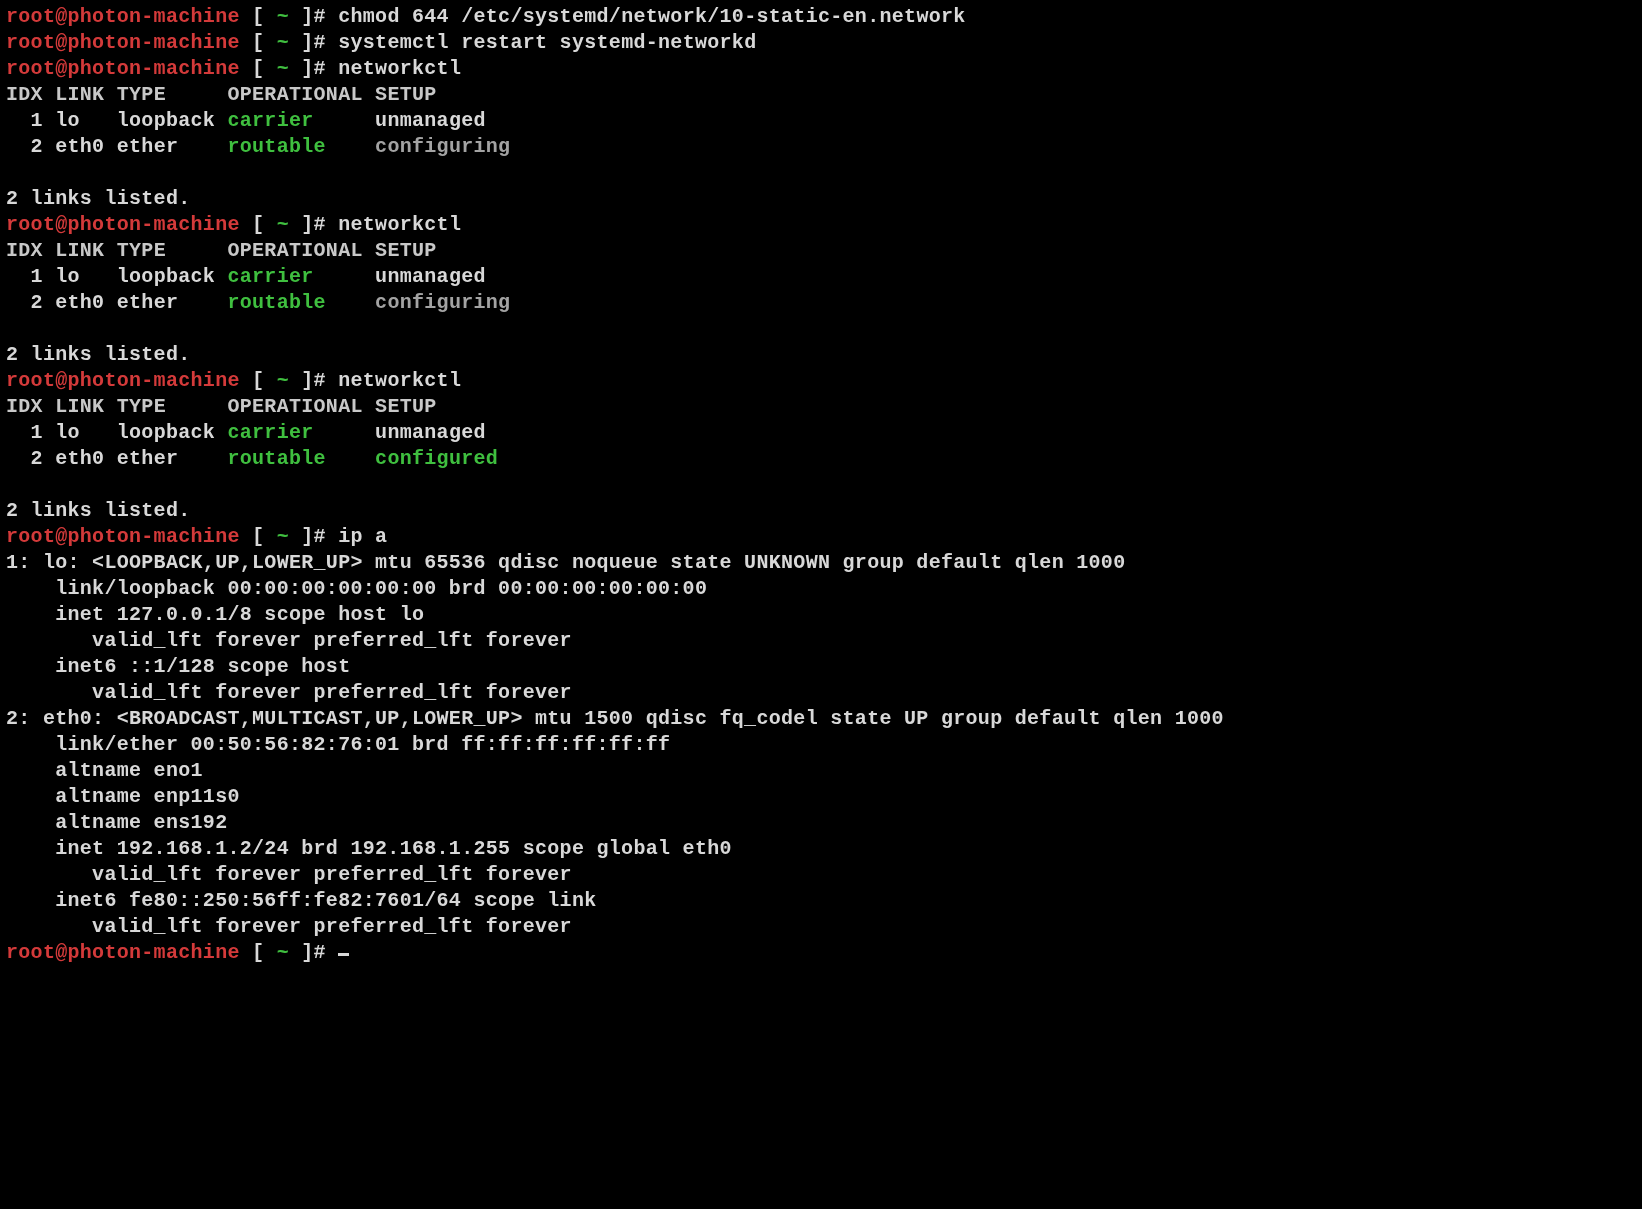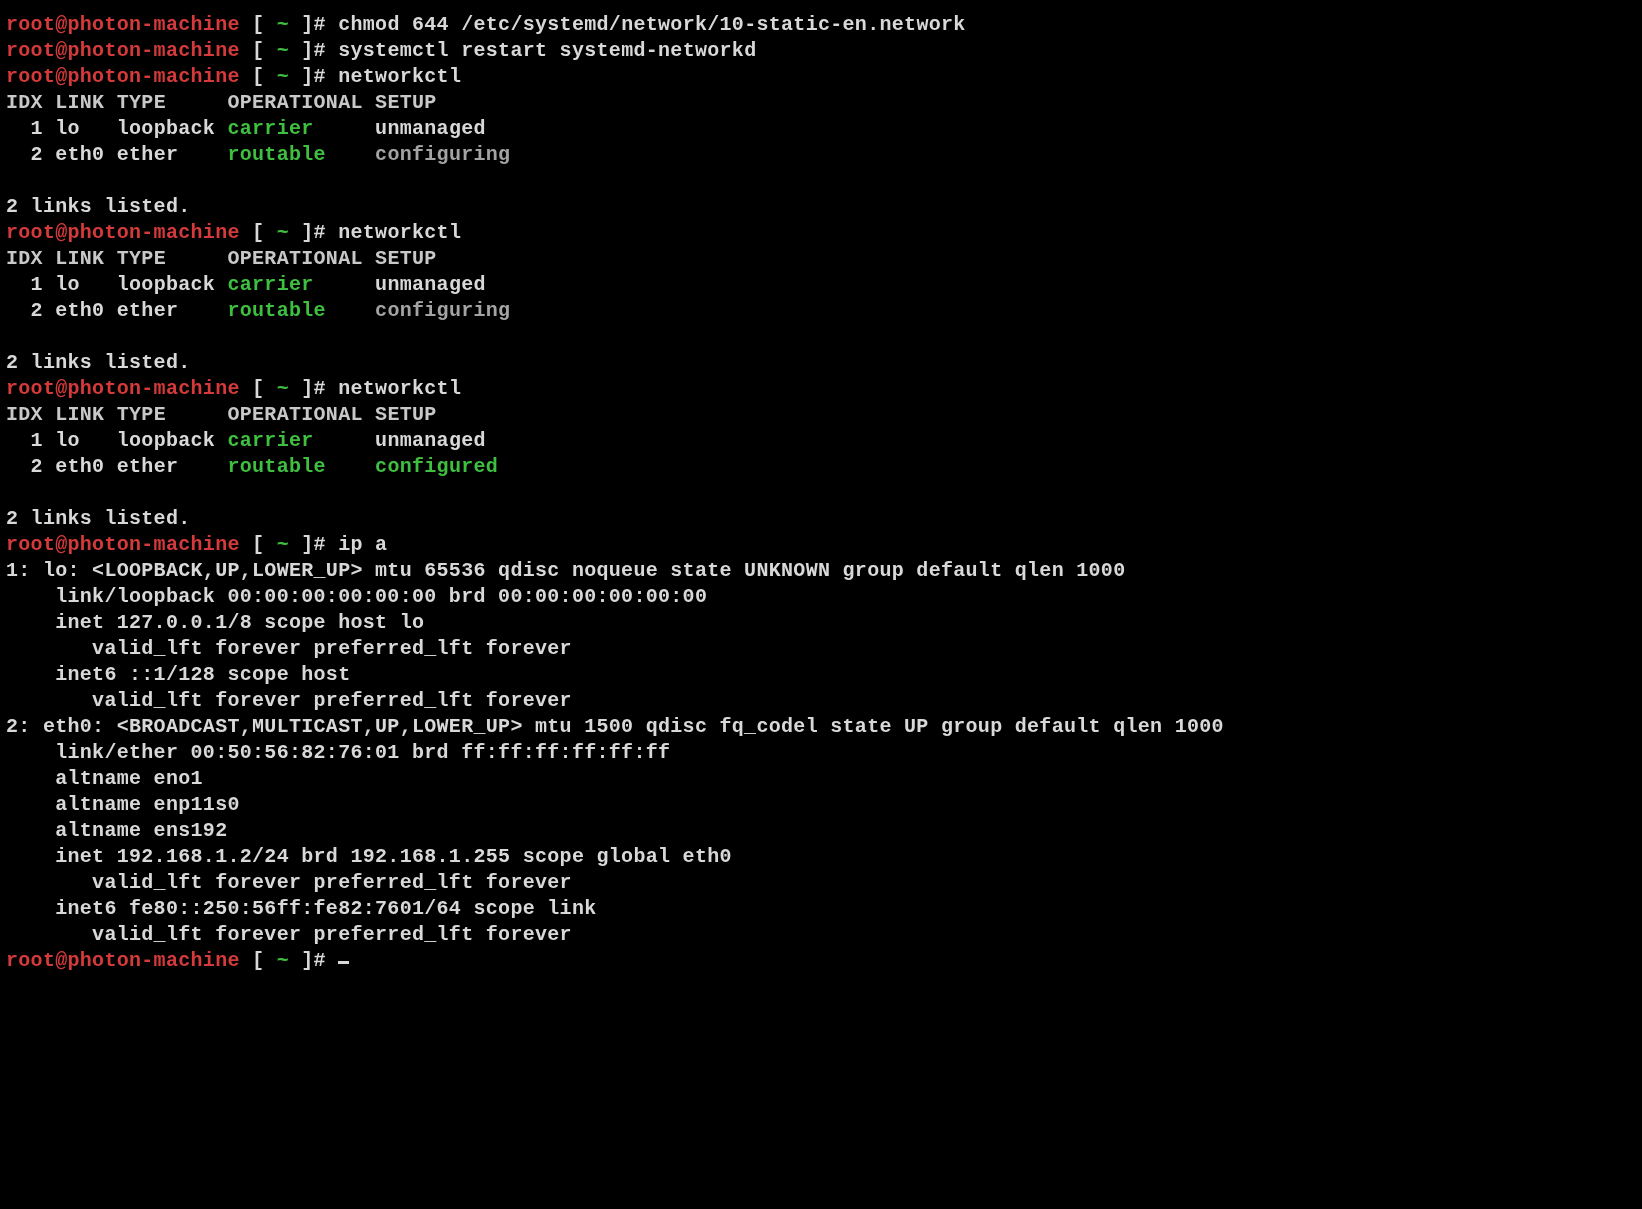--- a/index.html
+++ b/index.html
@@ -9,21 +9,21 @@
     color: #d0d0d0;
     font-family: "Courier New", "Lucida Console", monospace;
     font-size: 20px;
     line-height: 1.3;
     font-weight: bold;
     width: 1642px;
     height: 1209px;
     overflow: hidden;
   }
   .terminal {
-    padding: 12px 6px;
+    padding: 4px 6px;
     white-space: pre;
     letter-spacing: 0.3px;
   }
   .red    { color: #d43a3a; font-weight: bold; }
   .green  { color: #3fbf3f; font-weight: bold; }
   .orange { color: #a3a3a3; font-weight: bold; }
   .white  { color: #d8d8d8; }
   .dim    { color: #c8c8c8; }
   .bold   { font-weight: bold; margin-top: 8px; }
   .cursor {

